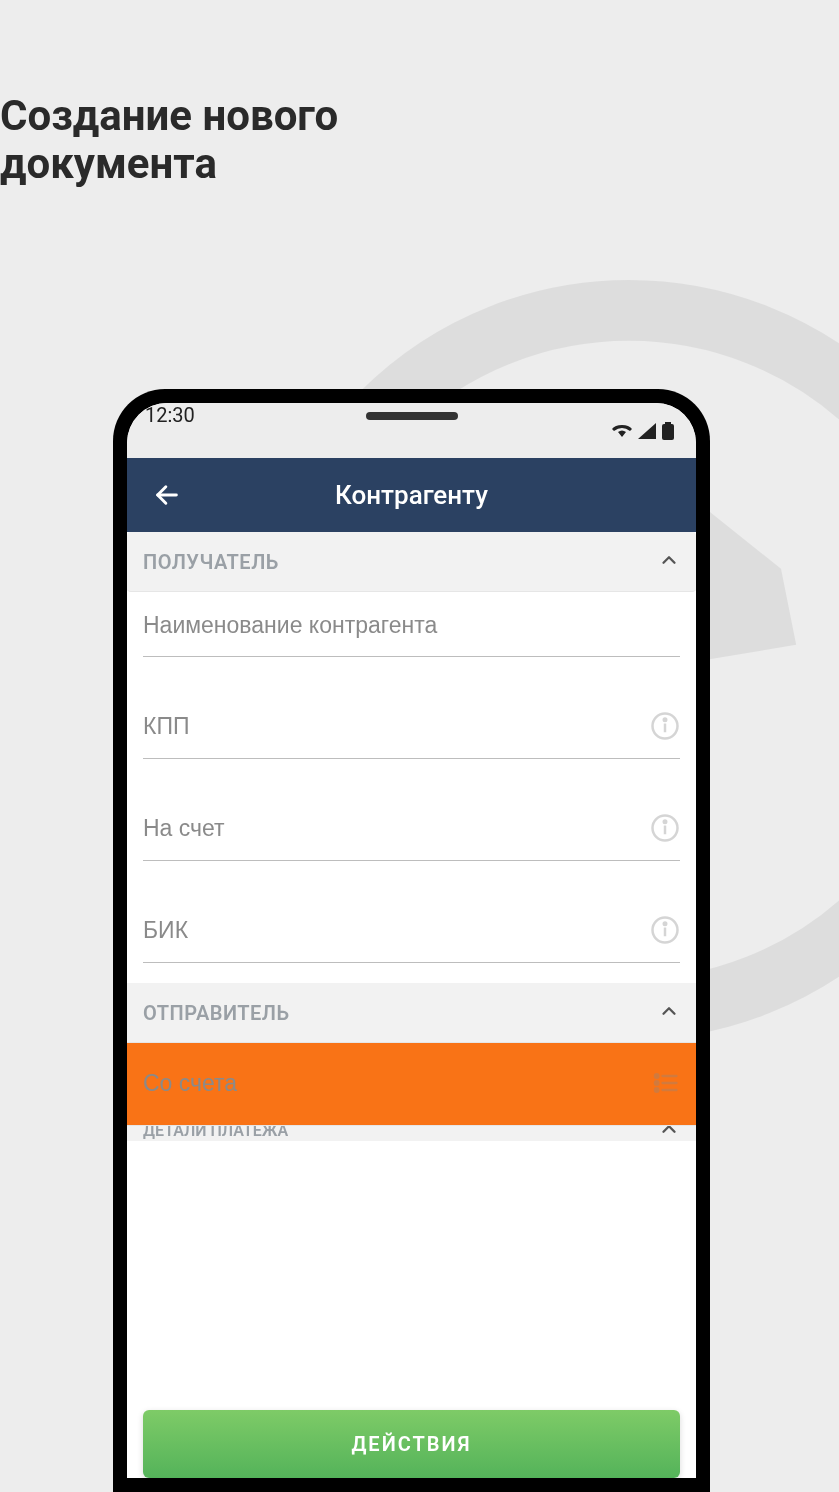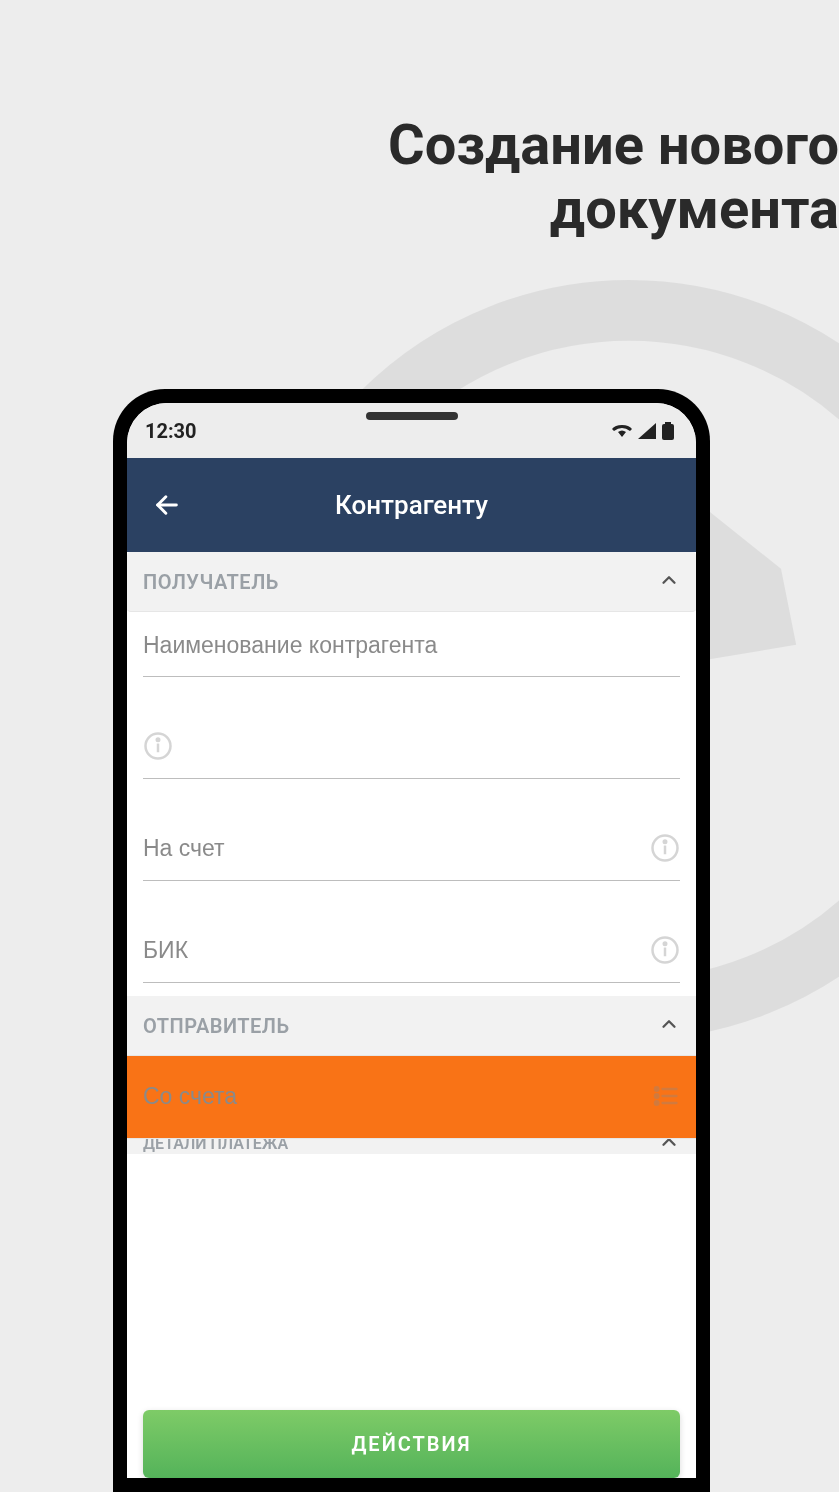--- a/index.html
+++ b/index.html
@@ -18,26 +18,25 @@
   width: 760px;
   height: 760px;
   opacity: 0.18;
 }
 .bg-logo svg { width: 100%; height: 100%; }
 .promo-title {
   position: absolute;
   top: 92px;
   left: 0;
   width: 100%;
-  text-align: right;
-  font-size: 56px;
+  text-align: left;
+  font-size: 42px;
   font-weight: 700;
   color: #2a2a2a;
   line-height: 1.15;
-  margin-top: 21px;
 }
 .phone {
   position: absolute;
   left: 113px;
   top: 389px;
   width: 597px;
   height: 1103px;
   background: #000;
   border-radius: 52px 52px 0 0;
   padding: 14px;
@@ -58,30 +57,29 @@
   width: 92px;
   height: 8px;
   background: #333;
   border-radius: 4px;
   z-index: 10;
 }
 .status-bar {
   height: 55px;
   background: #ededed;
   display: flex;
-  align-items: center;
   justify-content: space-between;
   padding: 0 22px 0 18px;
   font-size: 20px;
   color: #222;
-  font-weight: 700;
+  font-weight: 400;
 }
 .status-icons { display: flex; align-items: center; gap: 6px; }
 .app-header {
-  height: 94px;
+  height: 74px;
   background: #2b4162;
   display: flex;
   align-items: center;
   padding: 0 18px;
   position: relative;
 }
 .back-btn {
   width: 44px;
   height: 44px;
   display: flex;
@@ -117,21 +115,21 @@
 .chevron { color: #555; }
 .form-body { background: #fff; padding: 20px 16px 4px; }
 .field-row {
   display: flex;
   align-items: center;
   border-bottom: 1px solid #bdbdbd;
   margin-bottom: 54px;
   padding-bottom: 17px;
   gap: 12px;
 }
-.field-row:last-child { margin-bottom: 9px; }
+.field-row:last-child { margin-bottom: 16px; }
 .field-input {
   flex: 1;
   border: none;
   outline: none;
   font-size: 23px;
   color: #333;
   background: transparent;
 }
 .field-input::placeholder { color: #8a8a8a; }
 .info-icon {
@@ -238,20 +236,21 @@
             <polyline points="6 15 12 9 18 15"></polyline>
           </svg>
       </span>
     </div>
 
     <div class="form-body">
       <div class="field-row">
         <input class="field-input" placeholder="Наименование контрагента" style="">
       </div>
       <div class="field-row">
+        <input class="field-input" placeholder="КПП" style="">
         <svg class="info-icon" viewBox="0 0 24 24" fill="none" stroke="#888" stroke-width="2">
             <circle cx="12" cy="12" r="10"></circle>
             <line x1="12" y1="10" x2="12" y2="17"></line>
             <circle cx="12" cy="7" r="1" fill="#888"></circle>
           </svg>
       </div>
       <div class="field-row">
         <input class="field-input" placeholder="На счет" style="">
         <svg class="info-icon" viewBox="0 0 24 24" fill="none" stroke="#888" stroke-width="2">
             <circle cx="12" cy="12" r="10"></circle>

